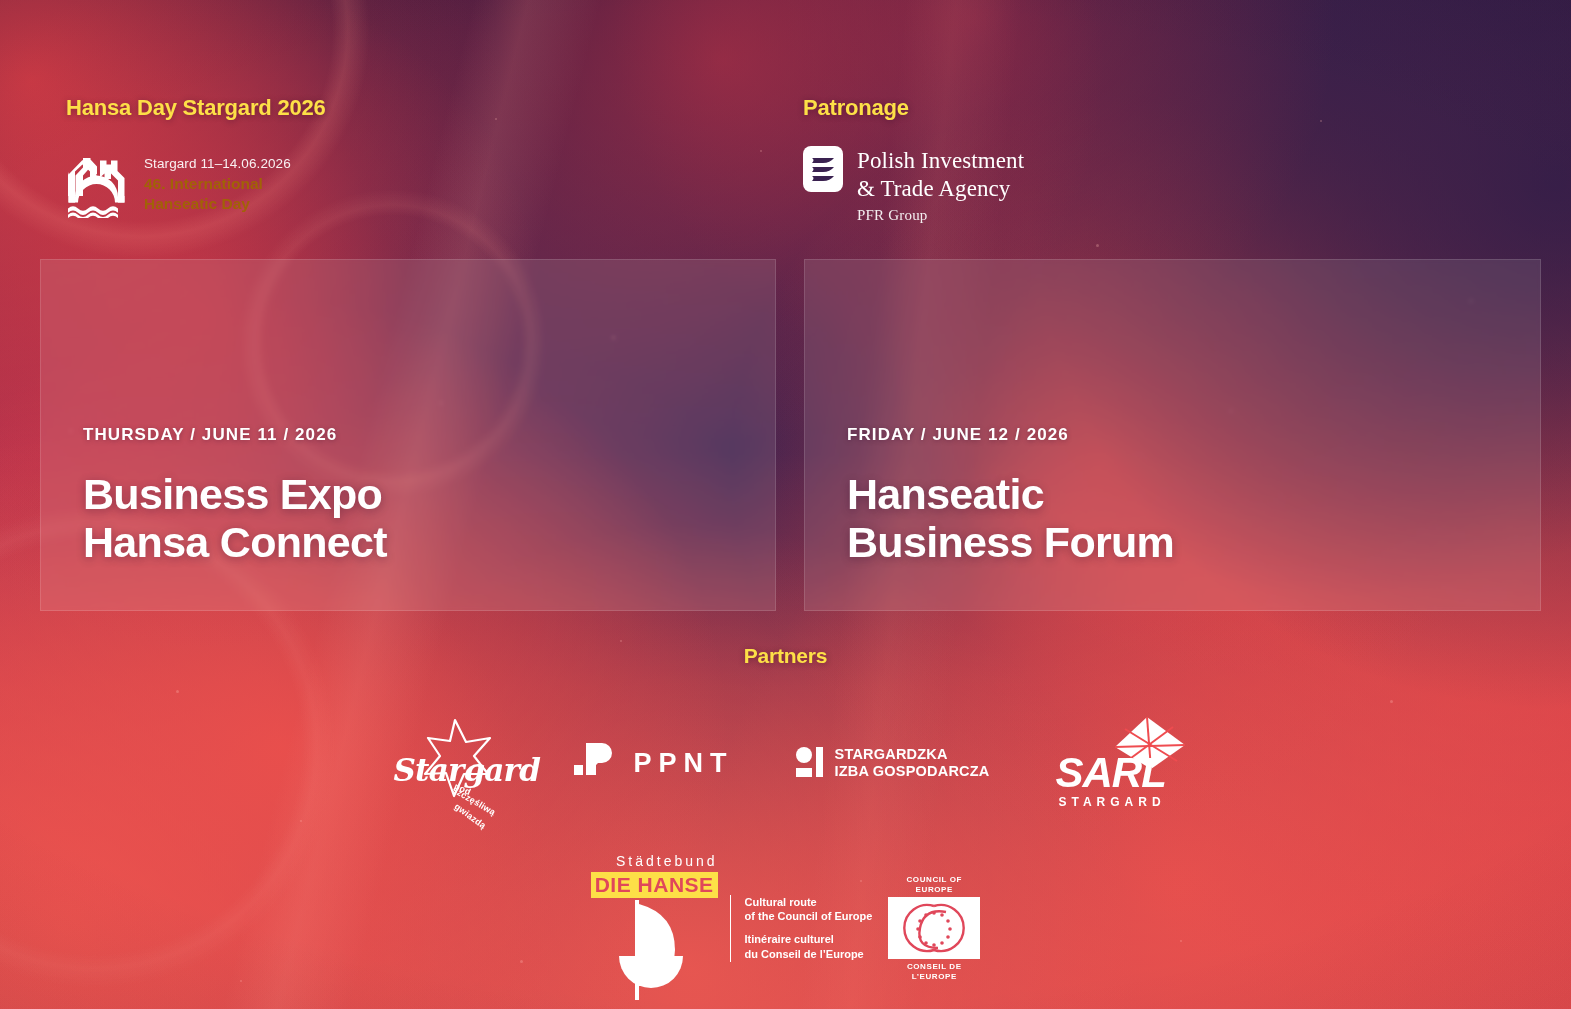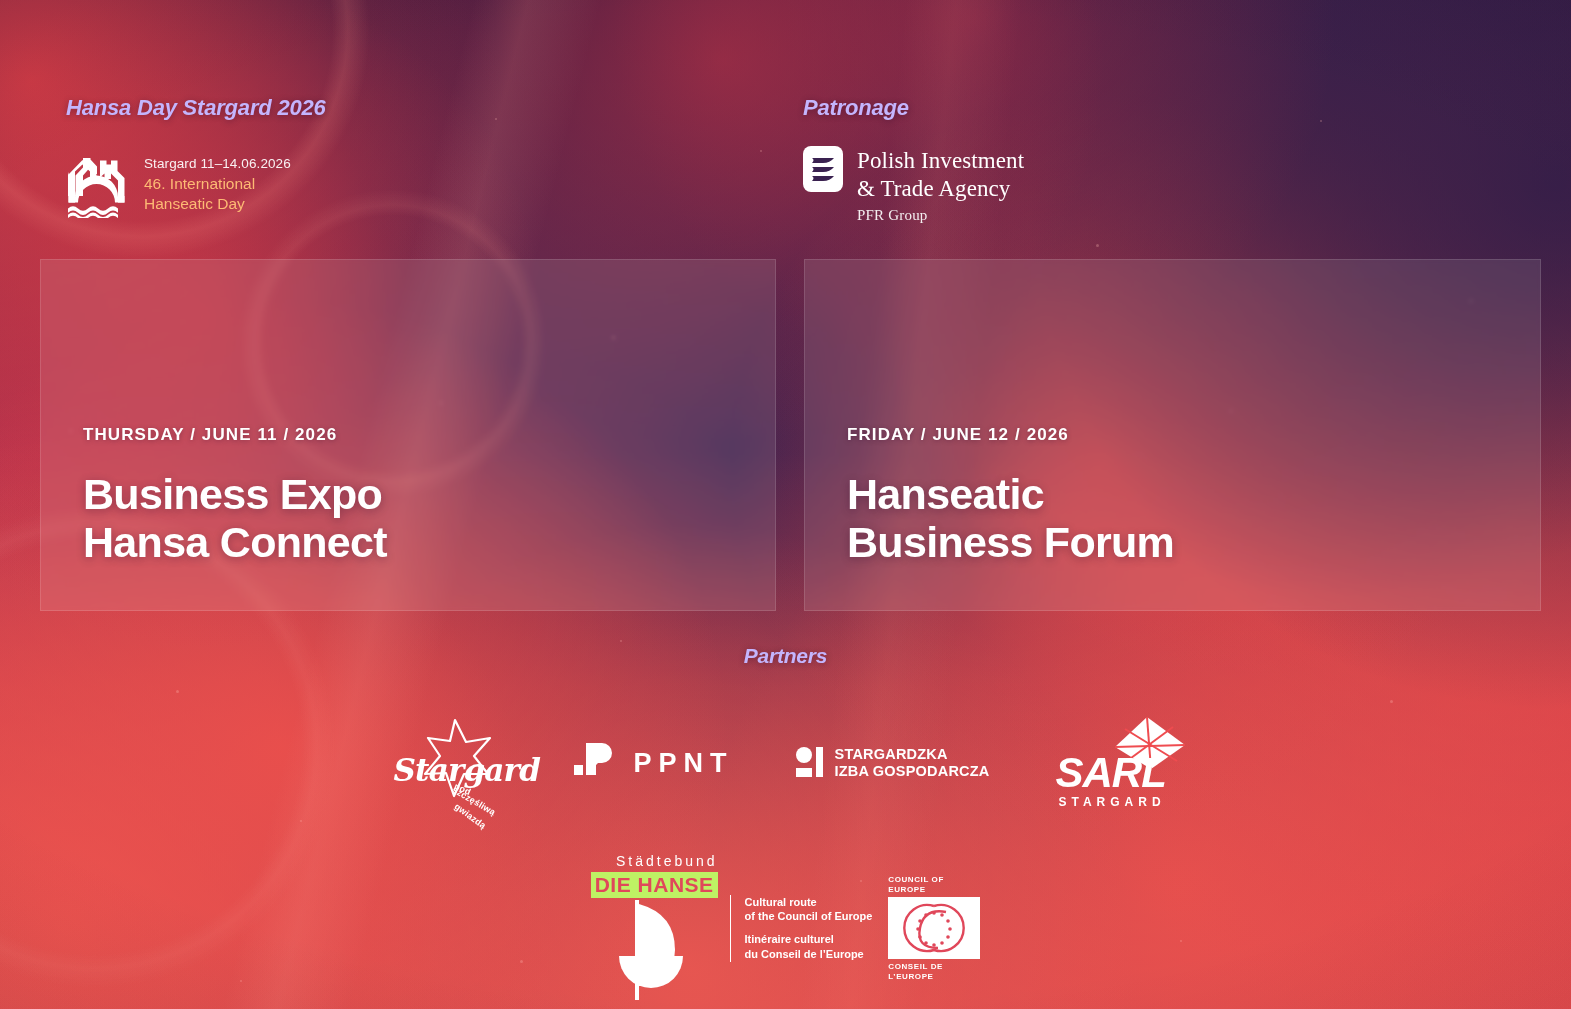--- a/index.html
+++ b/index.html
@@ -54,32 +54,31 @@
   .bg-vignette{
     background:
       radial-gradient(ellipse 120% 95% at 50% 50%, rgba(0,0,0,0) 52%, rgba(30,12,40,0.26) 100%);
   }
   .bg-speck{ position:absolute; border-radius:50%; background:rgba(255,190,180,0.30); }
 
   
   #page{ position:absolute; inset:0; }
 
   .section-title{
-    color:#c4b5fd; font-size:22px; font-weight:bold; letter-spacing:-0.2px;
+    color:#fde047; font-size:22px; font-weight:bold; letter-spacing:-0.2px;
     text-shadow:0 1px 6px rgba(40,10,40,0.40);
-    font-style:italic;
   }
 
   
   #hansa-block{ position:absolute; left:66px; top:95px; }
   #hansa-lockup{ display:flex; align-items:flex-start; gap:16px; margin-top:25px; }
   #hansa-mark{ width:62px; height:72px; flex:none; }
   #hansa-text{ padding-top:8px; }
   .hansa-date{ color:rgba(255,255,255,0.93); font-size:13.5px; line-height:1.45; letter-spacing:.1px;}
-  .hansa-name{ color:#fdba74; font-size:15.5px; font-weight:normal; line-height:1.34; letter-spacing:0px;}
+  .hansa-name{ color:#a16207; font-size:15.5px; font-weight:bold; line-height:1.34; letter-spacing:0px;}
 
   
   #patronage-block{ position:absolute; left:803px; top:95px; }
   #pfr-lockup{ display:flex; align-items:flex-start; gap:14px; margin-top:25px; }
   #pfr-mark{ width:40px; height:46px; flex:none; }
   #pfr-text{ padding-top:1px; }
   .pfr-name{
     font-family:"Liberation Serif", serif; color:#ffffff;
     font-size:23px; line-height:1.20; letter-spacing:.1px;
   }
@@ -150,29 +149,29 @@
   .sarl-sub{
     position:absolute; left:9px; top:76px; color:#fff;
     font-size:12px; font-weight:bold; letter-spacing:5px;
   }
 
   
   #logo-hanse{ display:flex; align-items:center;flex-direction:column; }
   .hanse-words{ text-align:right; margin-right:-2px; }
   .hanse-top{ color:#fff; font-size:14px; letter-spacing:3px; line-height:1.1; }
   .hanse-bottom{
-    display:inline-block; background:#bef264; color:#e0475a;
+    display:inline-block; background:#fde047; color:#e0475a;
     font-size:21px; font-weight:bold; letter-spacing:0.5px; padding:1px 4px; margin-top:3px;
   }
   #hanse-sail{ width:92px; height:104px; margin-left:-4px; }
   #coe-route{ margin-left:14px; padding-left:14px; border-left:1.5px solid #fff; text-align:left; }
   .coe-line{ color:#fff; font-size:11px; font-weight:bold; line-height:1.35; }
   .coe-gap{ height:8px; }
   #coe-badge{ margin-left:16px; width:92px; }
-  .coe-cap{ color:#fff; font-size:8px; font-weight:bold; letter-spacing:.6px; text-align:left; line-height:1.2;}
+  .coe-cap{ color:#fff; font-size:8px; font-weight:bold; letter-spacing:.6px; text-align:center; line-height:1.2;}
   #coe-box{ margin:3px 0; background:#fff; height:62px; display:flex; align-items:center; justify-content:center; }
 </style>
 </head>
 <body>
 
 <div id="bg-root">
   <div class="bg-layer bg-base"></div>
   <div class="bg-layer bg-verticals"></div>
   <div class="bg-layer bg-blobs"></div>
   <div class="bg-layer bg-rings"></div>

